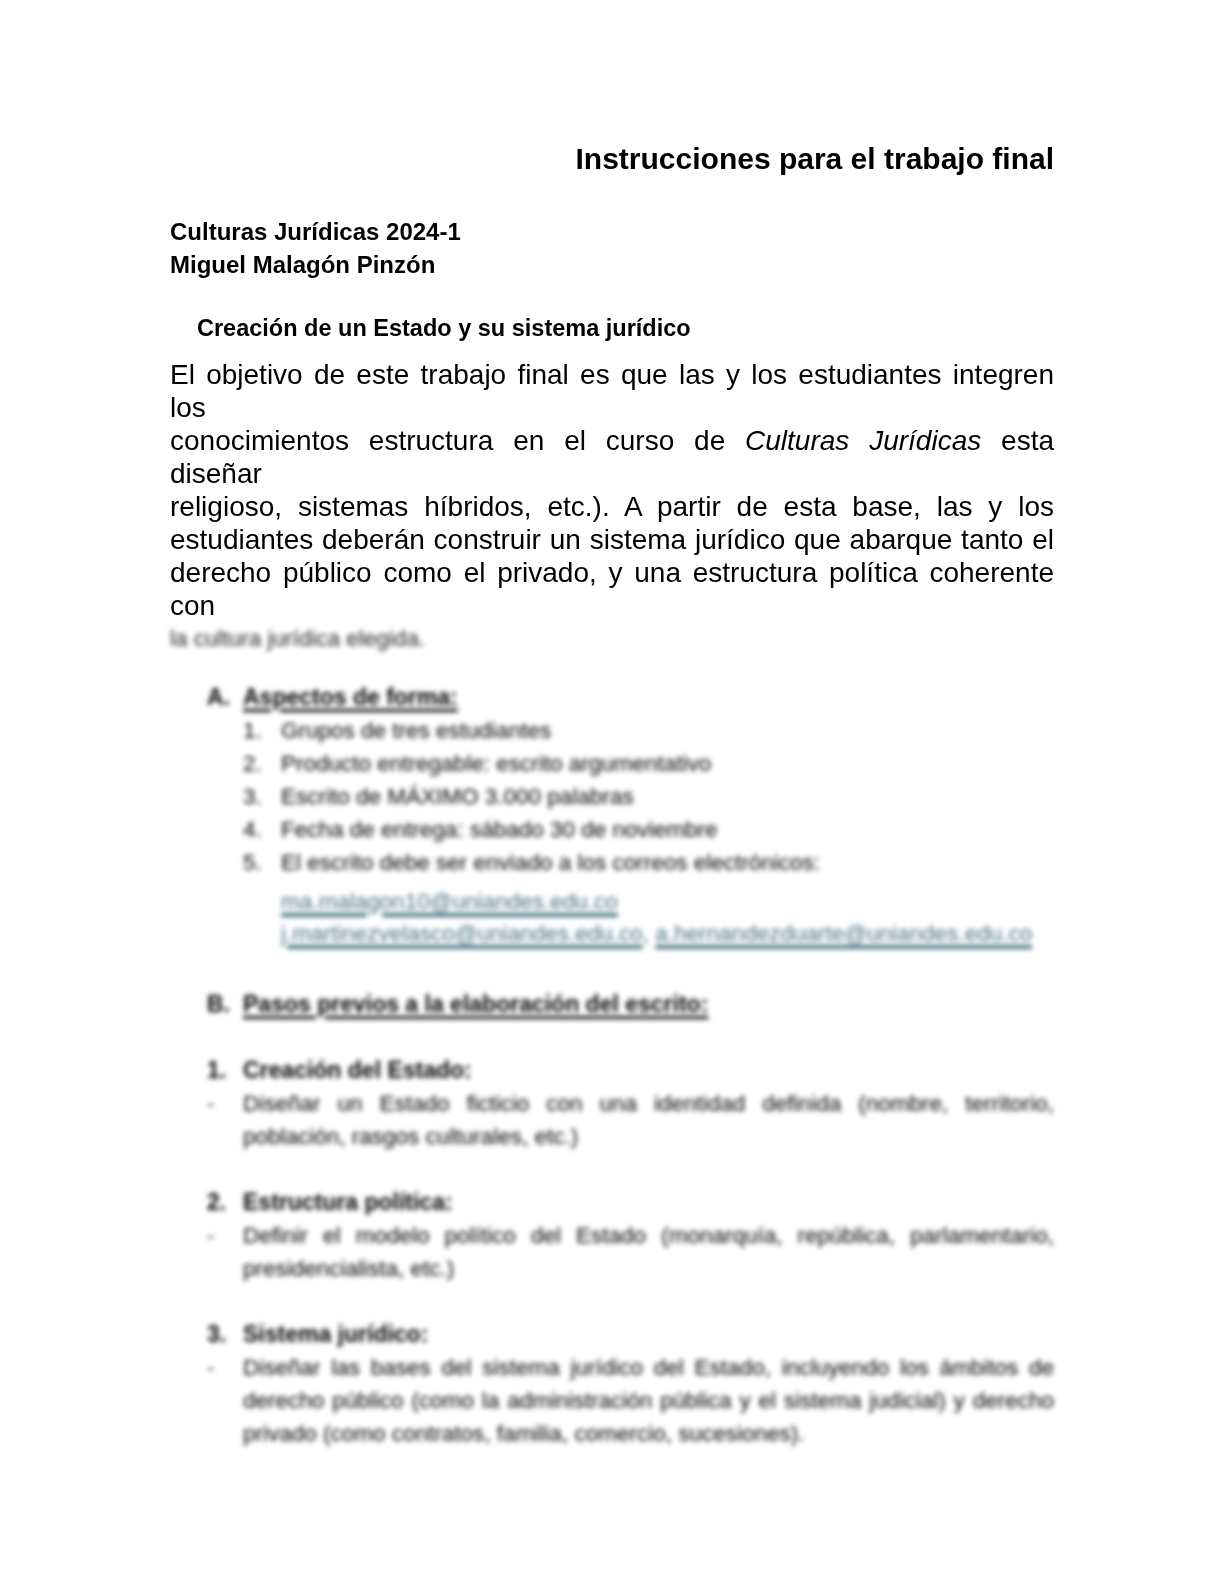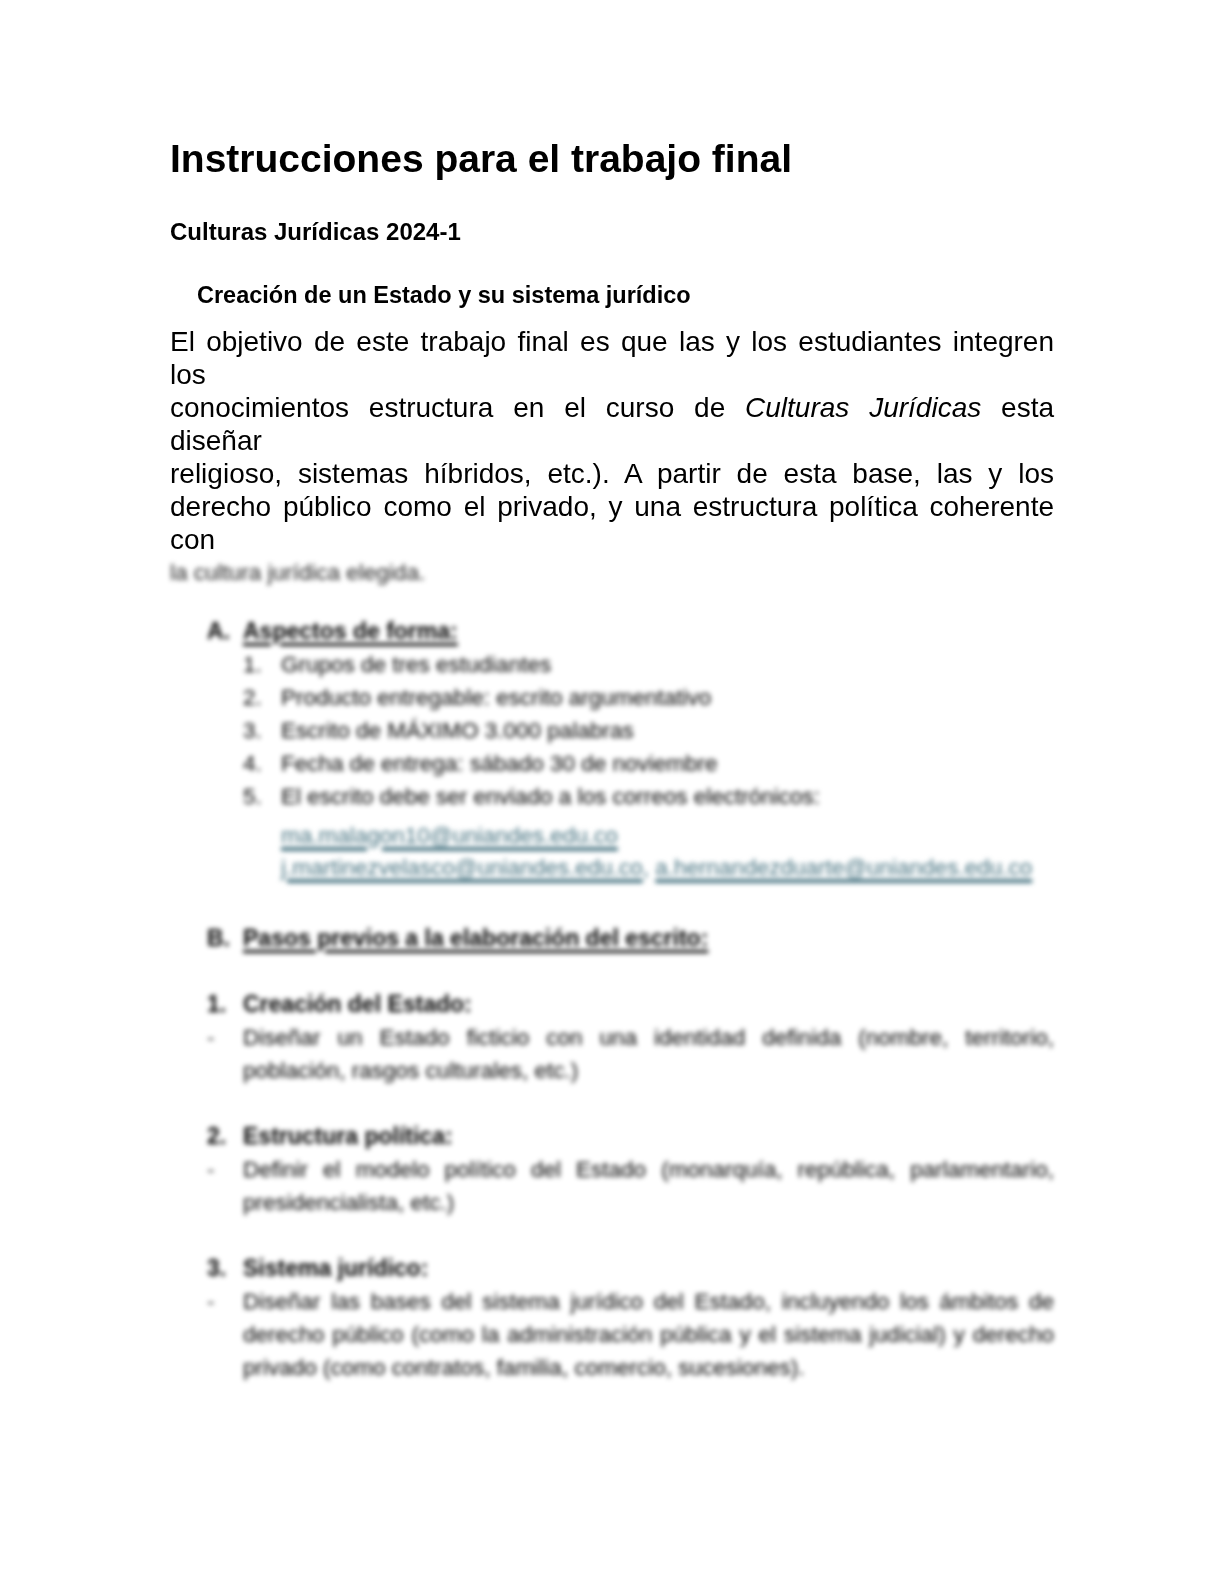--- a/index.html
+++ b/index.html
@@ -6,21 +6,21 @@
   body{
     width:1224px;height:1584px;background:#ffffff;
     font-family:"Liberation Sans","DejaVu Sans",sans-serif;
     color:#000;
     -webkit-font-smoothing:antialiased;
   }
   .page{width:1224px;height:1584px;overflow:hidden;background:#ffffff;}
   .content{padding:142px 170px 0 170px;width:884px;}
 
   .doc-title{
-    font-size:39px;font-weight:bold;text-align:left;
+    font-size:30px;font-weight:bold;text-align:right;
     line-height:33px;margin:0 0 0 0;
   }
   .subtitle-block{
     margin-top:40px;font-weight:bold;
     font-size:24px;line-height:33px;
   }
   .intro-heading{
     margin-top:31px;font-size:23.5px;font-weight:bold;line-height:33px;margin-left:27px;
   }
   .intro{margin-top:13px;font-size:28px;line-height:33px;}
@@ -59,28 +59,30 @@
 </head>
 <body>
 
 <div class="page">
   <div class="content">
 
     <div class="doc-title">Instrucciones para el trabajo final</div>
 
     <div class="subtitle-block">
       <div>Culturas Jurídicas 2024-1</div>
+      <div>Miguel Malagón Pinzón</div>
     </div>
 
     <div class="intro-heading">Creación de un Estado y su sistema jurídico</div>
 
     <div class="intro">
       <div class="jline">El objetivo de este trabajo final es que las y los estudiantes integren los</div>
       <div class="jline"><span>conocimientos estructura en el curso de </span><span class="it">Culturas Jurídicas</span><span> esta diseñar</span></div>
       <div class="jline">religioso, sistemas híbridos, etc.). A partir de esta base, las y los</div>
+      <div class="jline">estudiantes deberán construir un sistema jurídico que abarque tanto el</div>
       <div class="jline">derecho público como el privado, y una estructura política coherente con</div>
     </div>
 
     <div class="blur-zone">
 
       <div class="intro-last">la cultura jurídica elegida.</div>
 
       <div class="section-a">
         <div class="sec-row">
           <span class="lbl b">A.</span>

